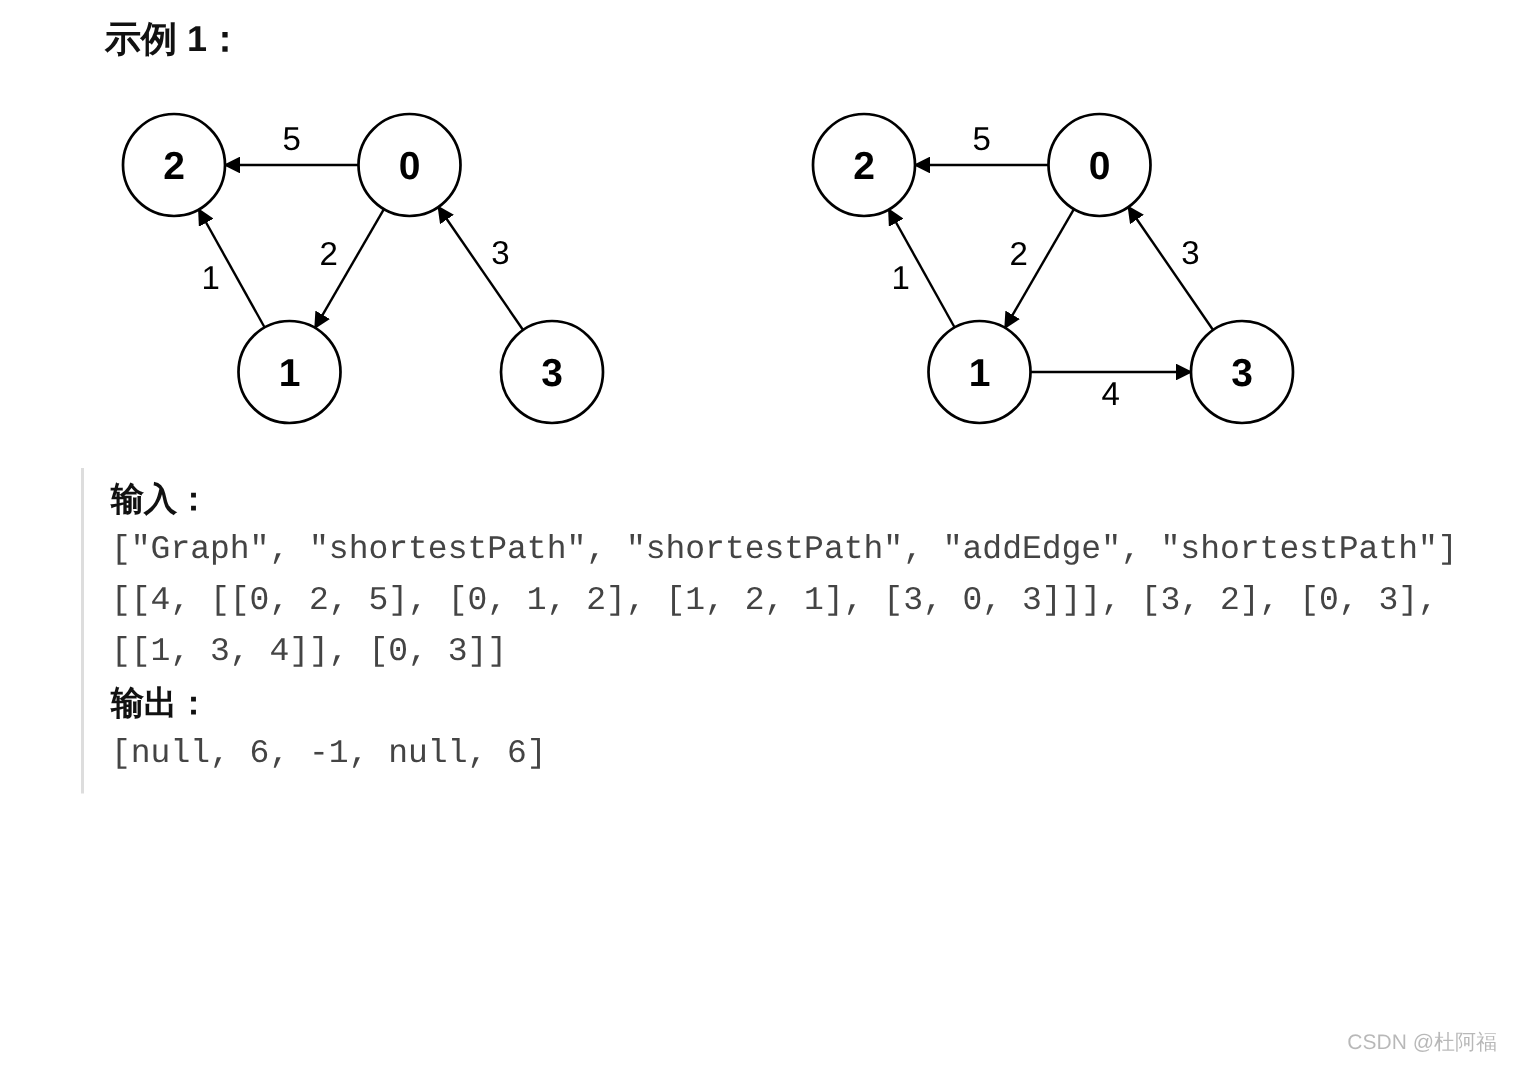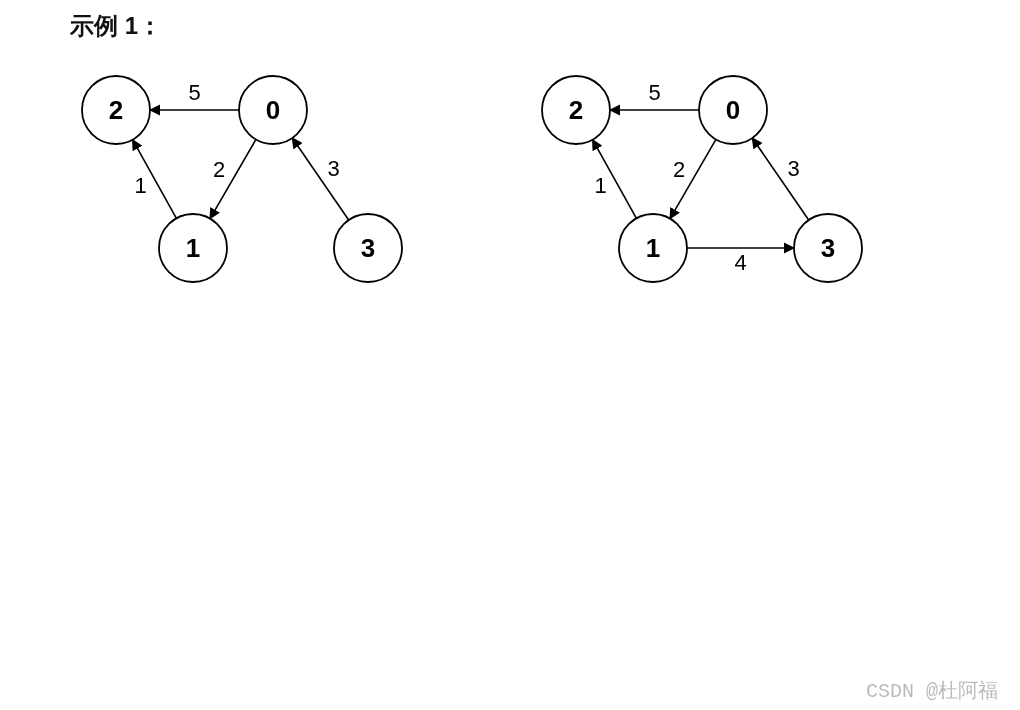--- a/index.html
+++ b/index.html
@@ -46,22 +46,22 @@
     color: #444;
     white-space: pre-wrap;
     word-break: break-word;
     max-width: 940px;
   }
   .watermark {
     position: absolute;
     right: 22px;
     bottom: 6px;
     color: rgba(0,0,0,0.28);
-    font-size: 20px;
-    font-family: Liberation Mono, monospace;
+    font-size: 14px;
+    font-family: Liberation Sans, sans-serif;
   }
 </style>
 </head>
 <body>
 
 <div class="container">
   <div class="title">示例 1：</div>
 
   <div class="graphs">
     <svg class="graph" id="graph-left" width="360" height="260">
@@ -107,15 +107,22 @@
         <text x="195" y="71" text-anchor="middle" font-size="26" font-weight="700" font-family="Arial, sans-serif" fill="#000">0</text>
         <circle cx="115" cy="200" r="34" fill="#fff" stroke="#000" stroke-width="1.8"></circle>
         <text x="115" y="209" text-anchor="middle" font-size="26" font-weight="700" font-family="Arial, sans-serif" fill="#000">1</text>
         <circle cx="38" cy="62" r="34" fill="#fff" stroke="#000" stroke-width="1.8"></circle>
         <text x="38" y="71" text-anchor="middle" font-size="26" font-weight="700" font-family="Arial, sans-serif" fill="#000">2</text>
         <circle cx="290" cy="200" r="34" fill="#fff" stroke="#000" stroke-width="1.8"></circle>
         <text x="290" y="209" text-anchor="middle" font-size="26" font-weight="700" font-family="Arial, sans-serif" fill="#000">3</text>
       </svg>
   </div>
 
+  <div class="io-block">
+    <div class="io-label">输入：</div>
+    <div class="mono">["Graph", "shortestPath", "shortestPath", "addEdge", "shortestPath"]</div>
+    <div class="mono">[[4, [[0, 2, 5], [0, 1, 2], [1, 2, 1], [3, 0, 3]]], [3, 2], [0, 3], [[1, 3, 4]], [0, 3]]</div>
+    <div class="io-label">输出：</div>
+    <div class="mono">[null, 6, -1, null, 6]</div>
+  </div>
 </div>
 
 <div class="watermark">CSDN @杜阿福</div>
 
 </body></html>

